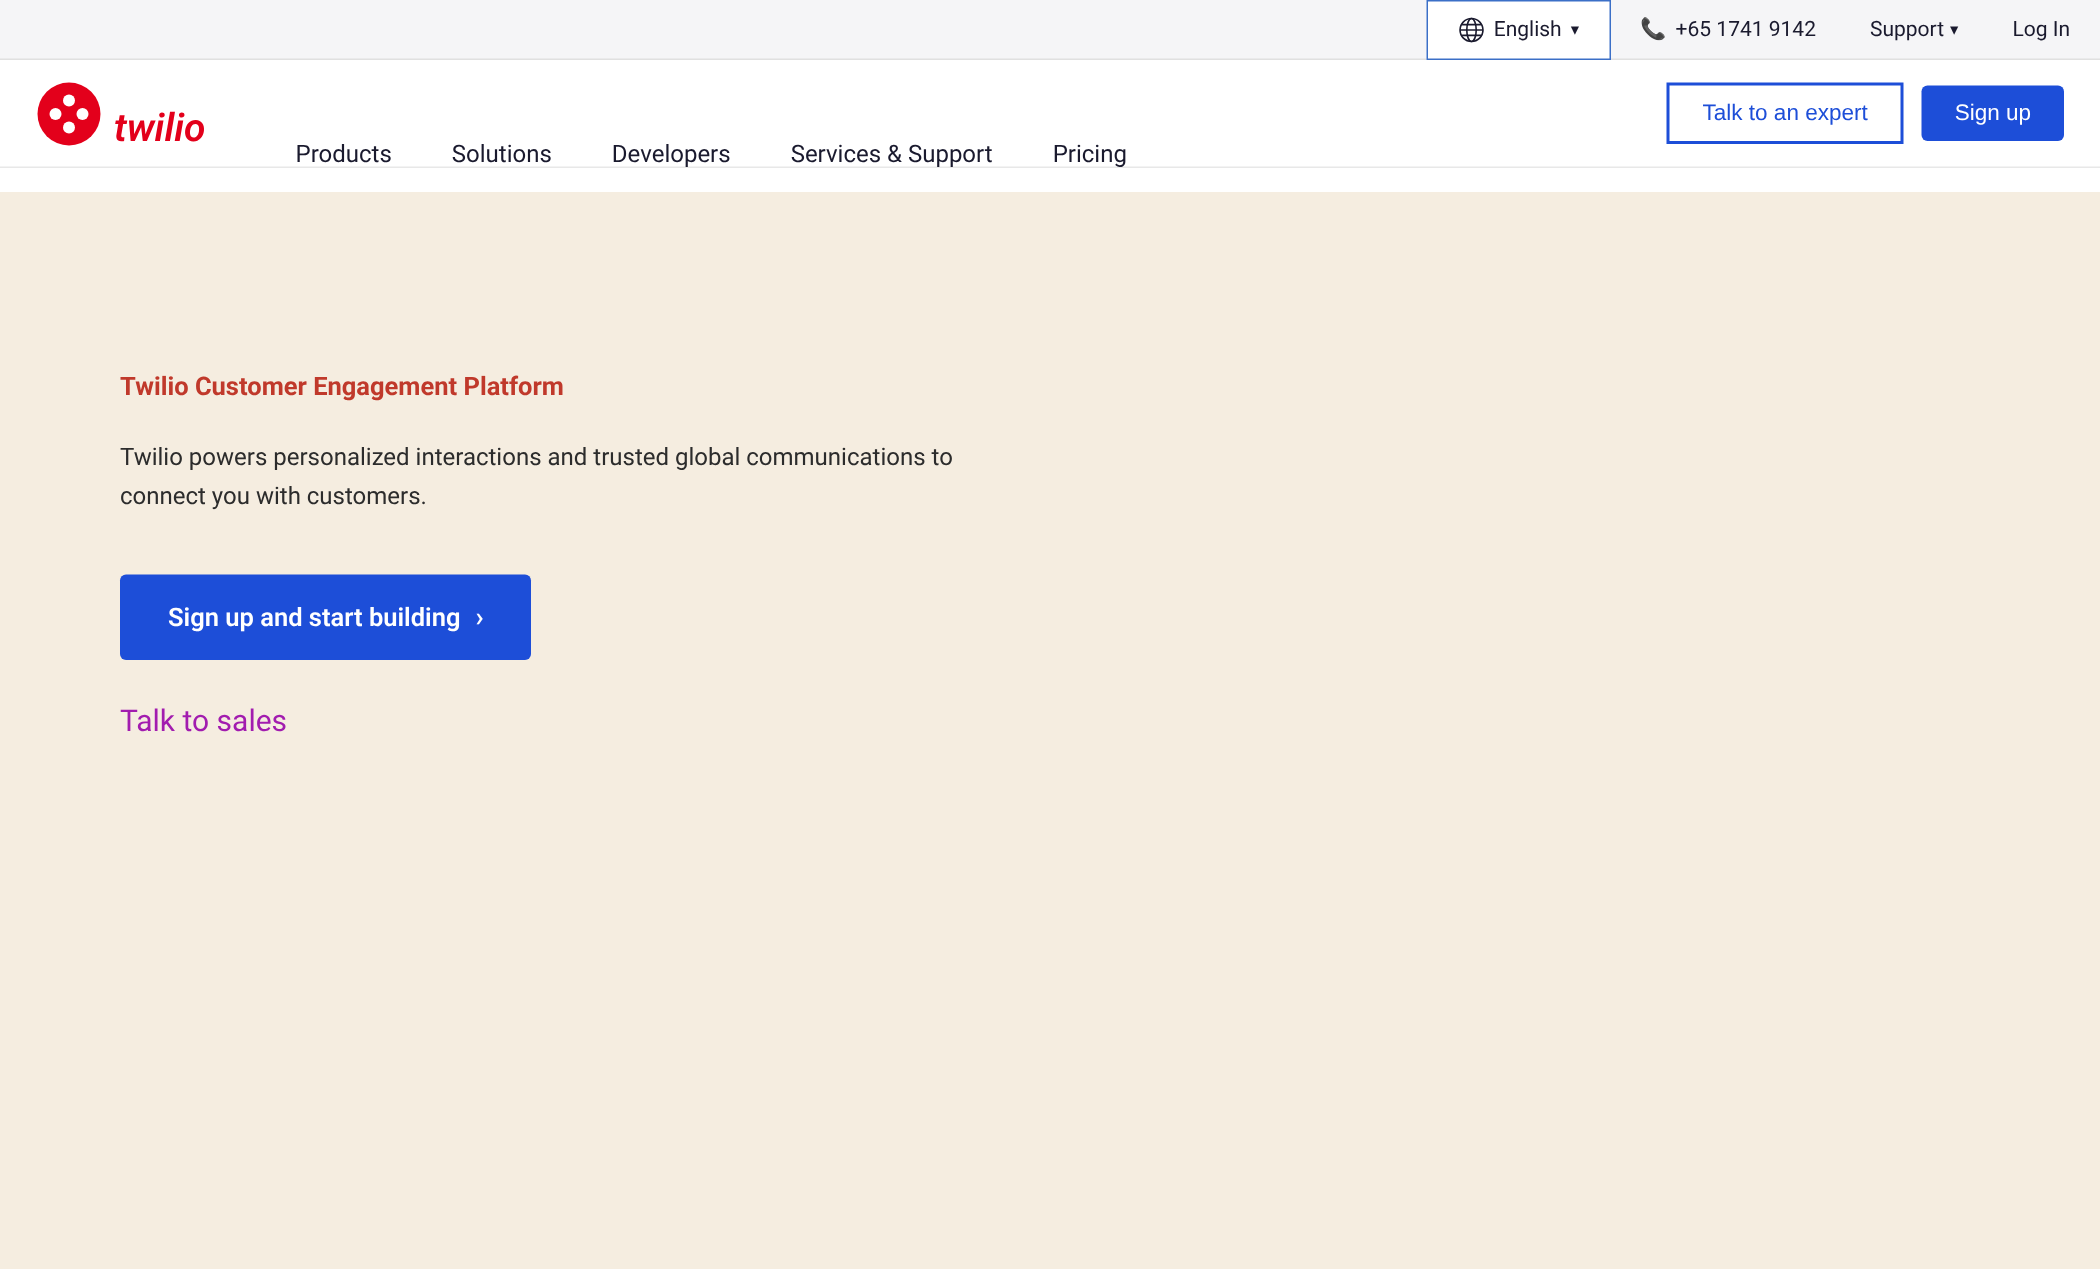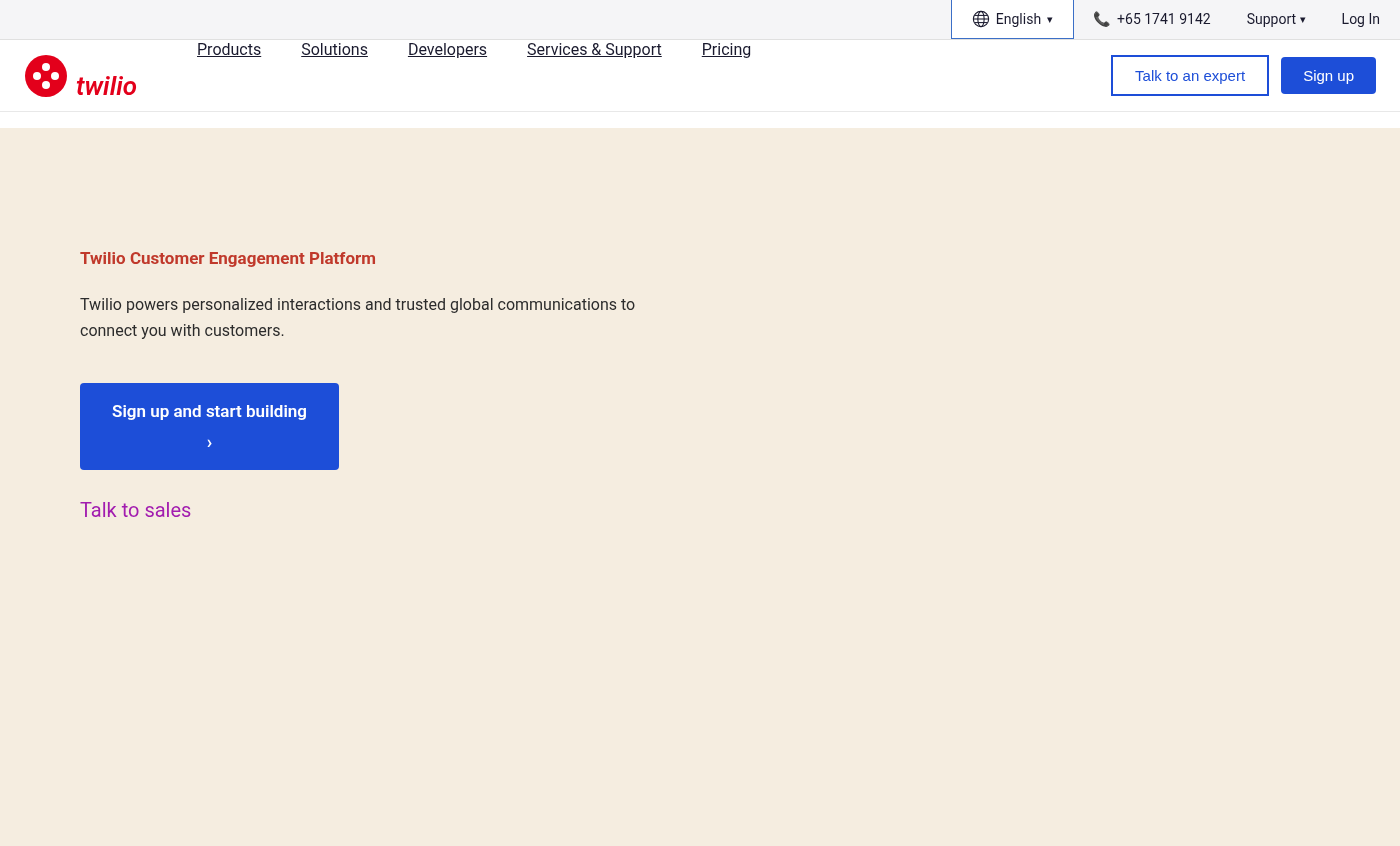--- a/index.html
+++ b/index.html
@@ -13,21 +13,21 @@
       width: 1400px;
       min-height: 846px;
       overflow-x: hidden;
     }
 
     
     .top-bar {
       background: #f5f5f7;
       display: flex;
       justify-content: flex-end;
-      align-items: flex-end;
+      align-items: center;
       height: 40px;
       padding: 0 0;
       border-bottom: 1px solid #e0e0e0;
     }
 
     .top-bar-items {
       display: flex;
       align-items: center;
       gap: 0;
     }
@@ -110,23 +110,22 @@
       flex: 1;
     }
 
     .nav-link {
       padding: 0 20px;
       font-size: 16px;
       color: #1a1a2e;
       cursor: pointer;
       height: 72px;
       display: flex;
-      align-items: flex-start;
+      align-items: flex-end;
       font-weight: 400;
-      text-decoration: underline;
     }
 
     .nav-actions {
       display: flex;
       align-items: center;
       gap: 12px;
       margin-left: auto;
     }
 
     .btn-expert {
@@ -197,21 +196,20 @@
       padding: 18px 32px;
       background: #1d4ed8;
       color: #fff;
       font-size: 17px;
       font-weight: 600;
       border-radius: 4px;
       cursor: pointer;
       border: none;
       text-decoration: none;
       margin-bottom: 20px;
-      flex-direction: column;
     }
 
     .btn-cta-arrow {
       font-size: 18px;
     }
 
     .hero-link {
       display: block;
       font-size: 20px;
       color: #a21caf;

